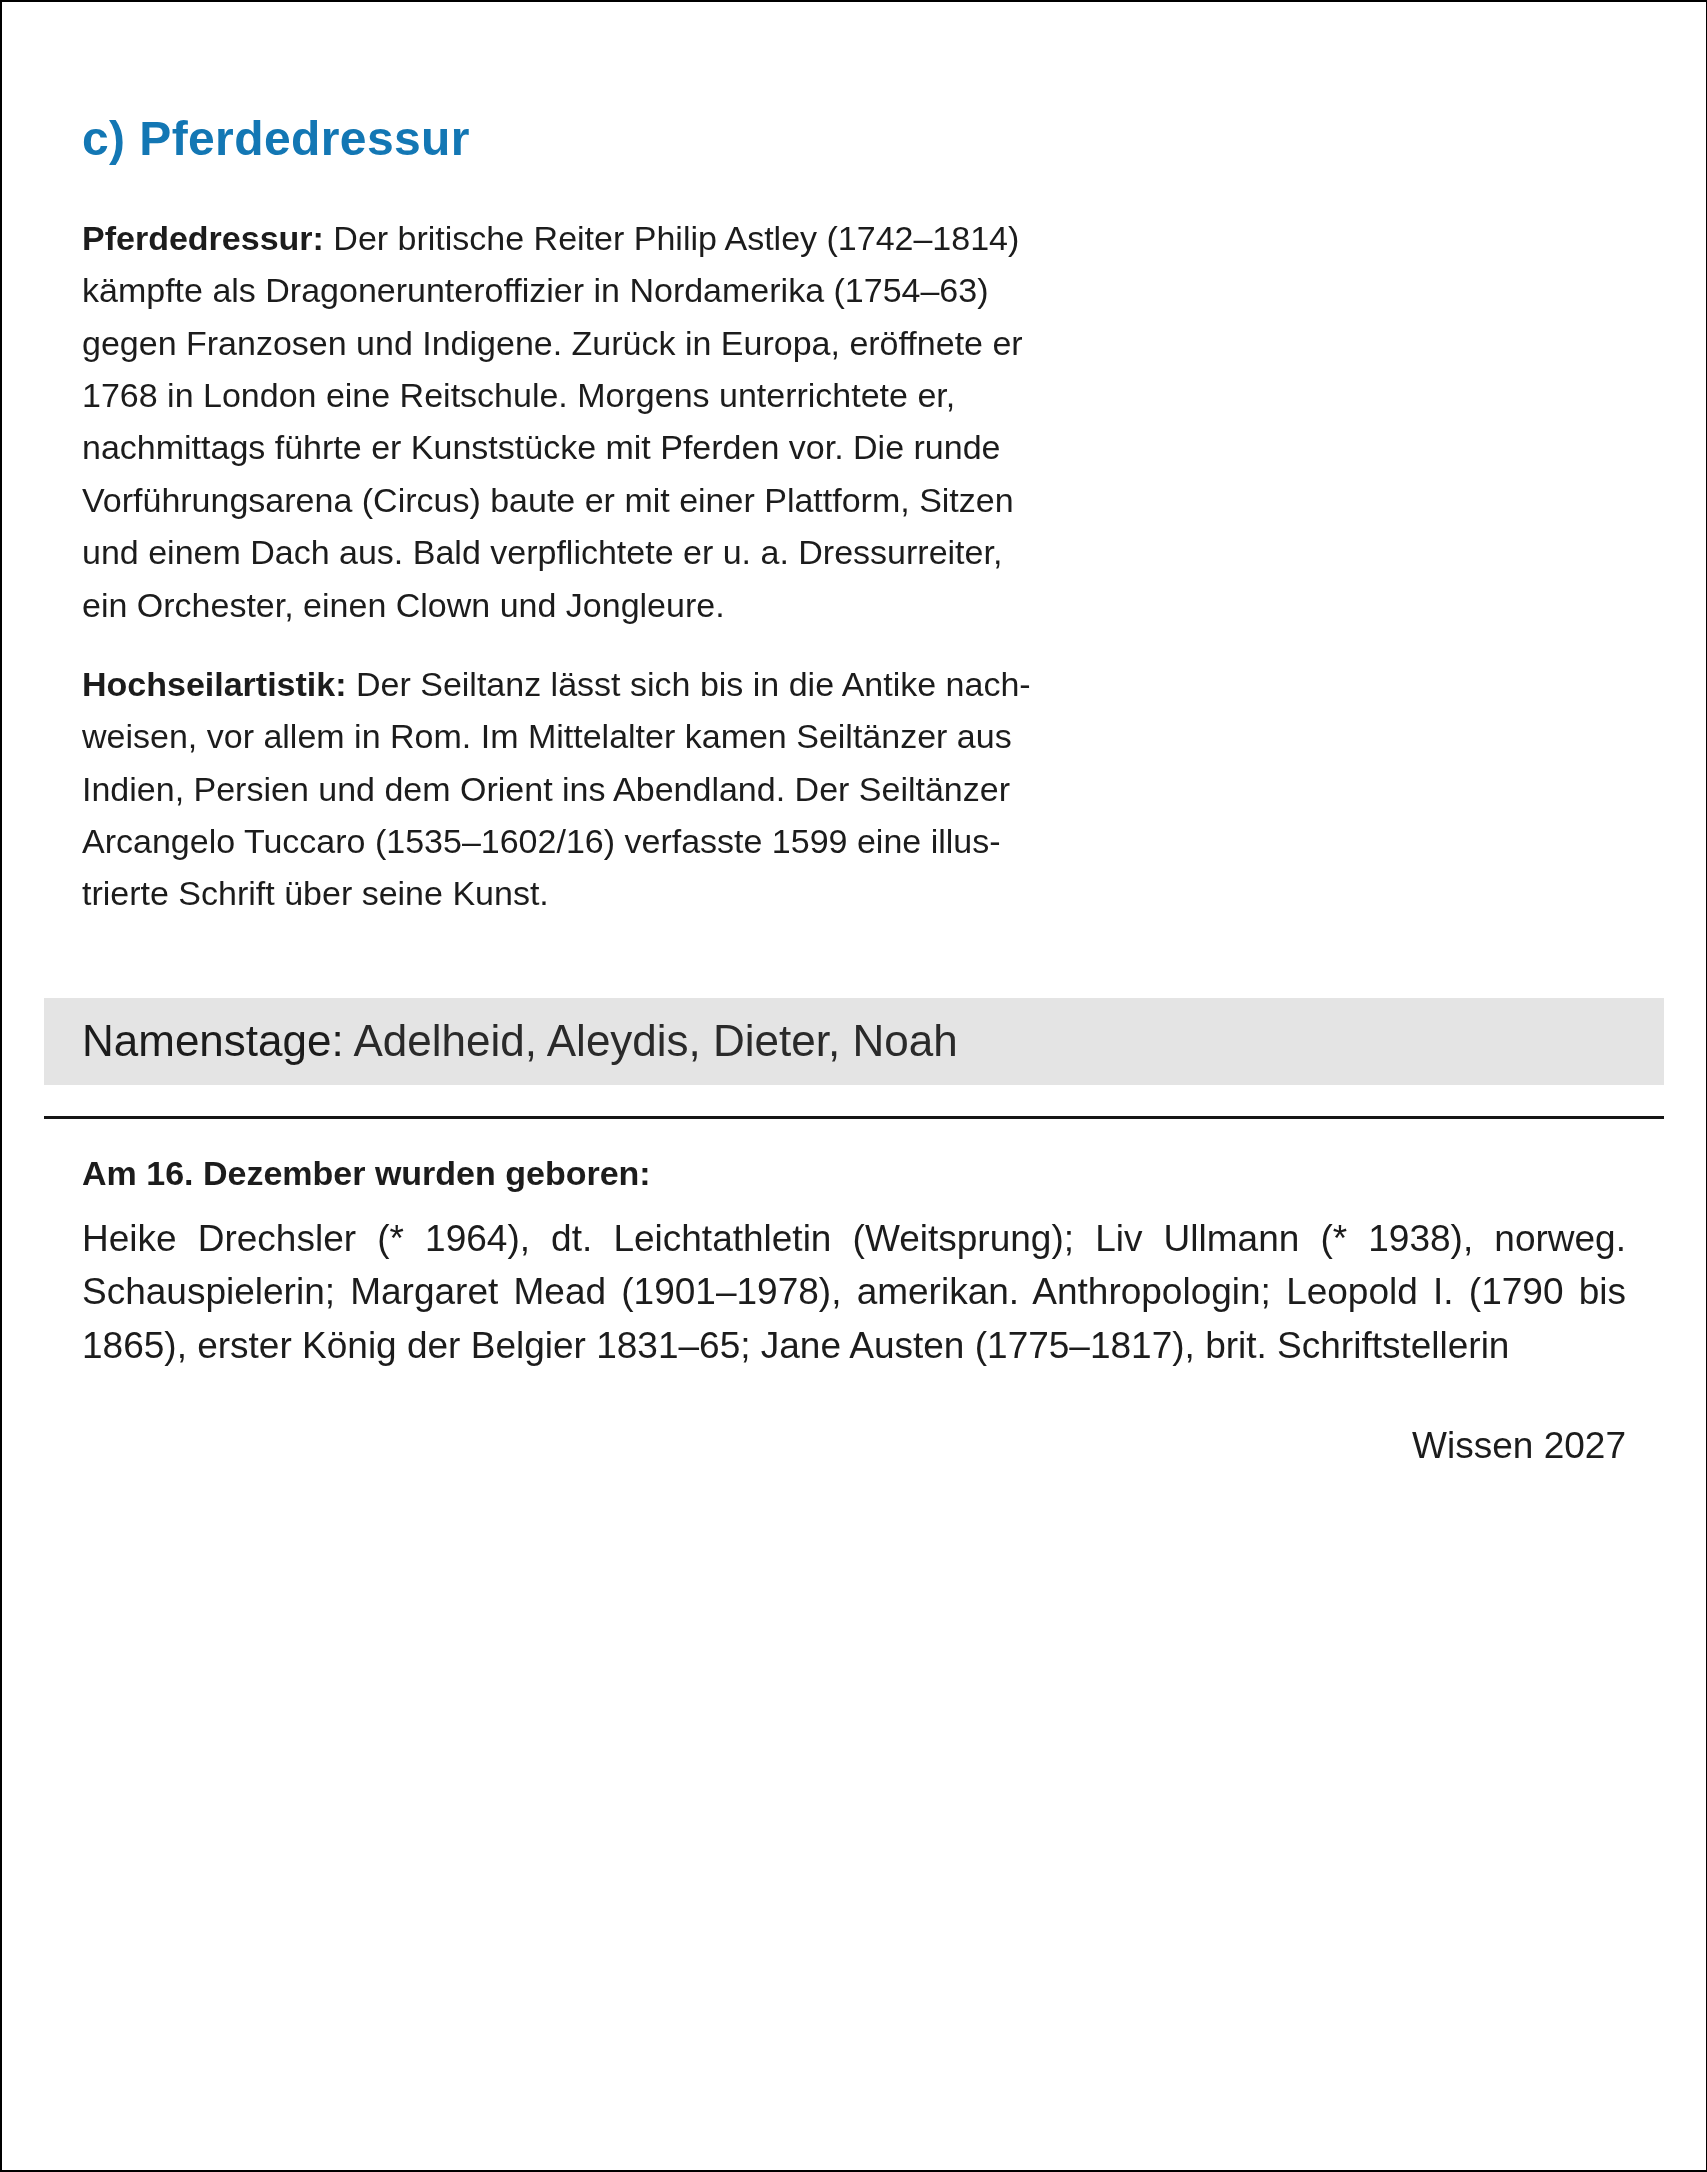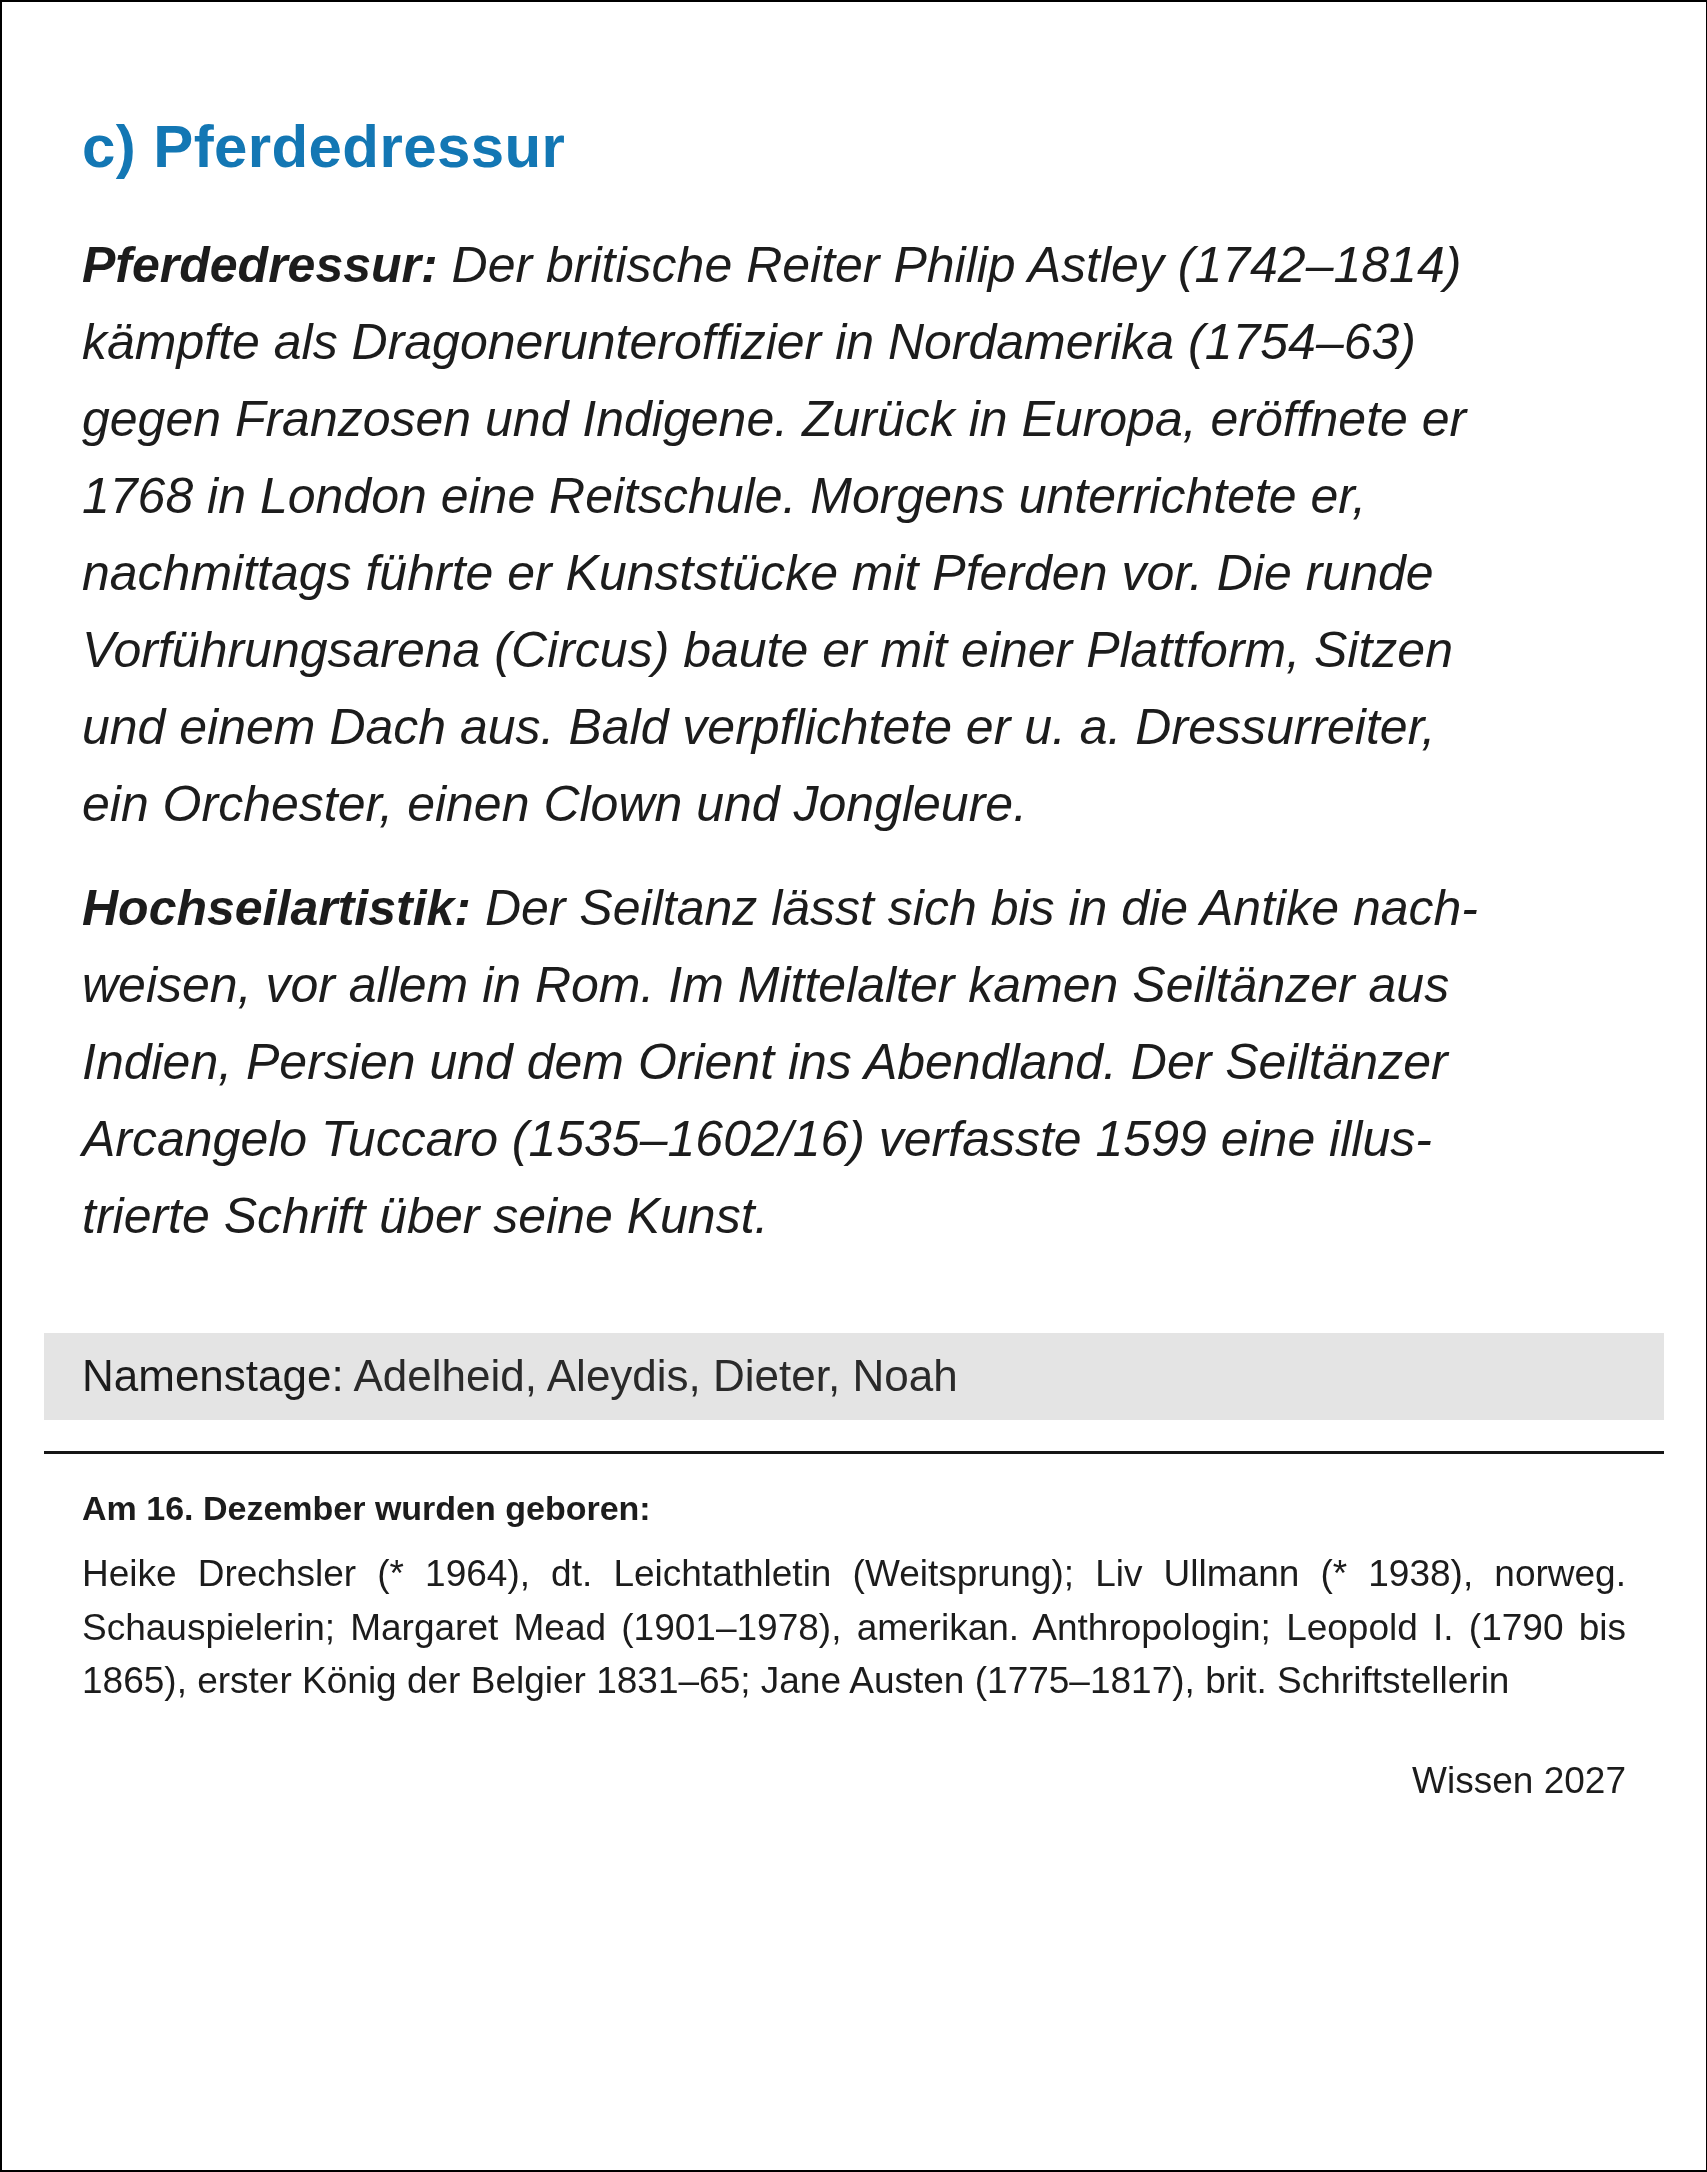--- a/index.html
+++ b/index.html
@@ -16,33 +16,32 @@
     border: 2.1px solid #000000;
     font-family: "Liberation Sans", "DejaVu Sans", sans-serif;
     color: #1c1c1c;
     overflow: hidden;
   }
   .content {
     padding: 107px 80px 0 80px;
   }
   .section-heading {
     margin: 0 0 43px 0;
-    font-size: 60px;
+    font-size: 48px;
     line-height: 1.25;
     font-weight: 700;
     color: #1377b4;
     letter-spacing: 0.4px;
   }
   p.body-par {
     margin: 0 0 27px 0;
-    font-size: 50px;
+    font-size: 34px;
     line-height: 1.54;
     white-space: pre-line;
     color: #1c1c1c;
-    font-style: italic;
   }
   p.body-par b {
     font-weight: 700;
   }
   .namenstage-bar {
     margin: 78px -38px 0 -38px;
     padding: 14.2px 38px 15.7px 38px;
     background: #e4e4e4;
     font-size: 44px;
     line-height: 1.3;

